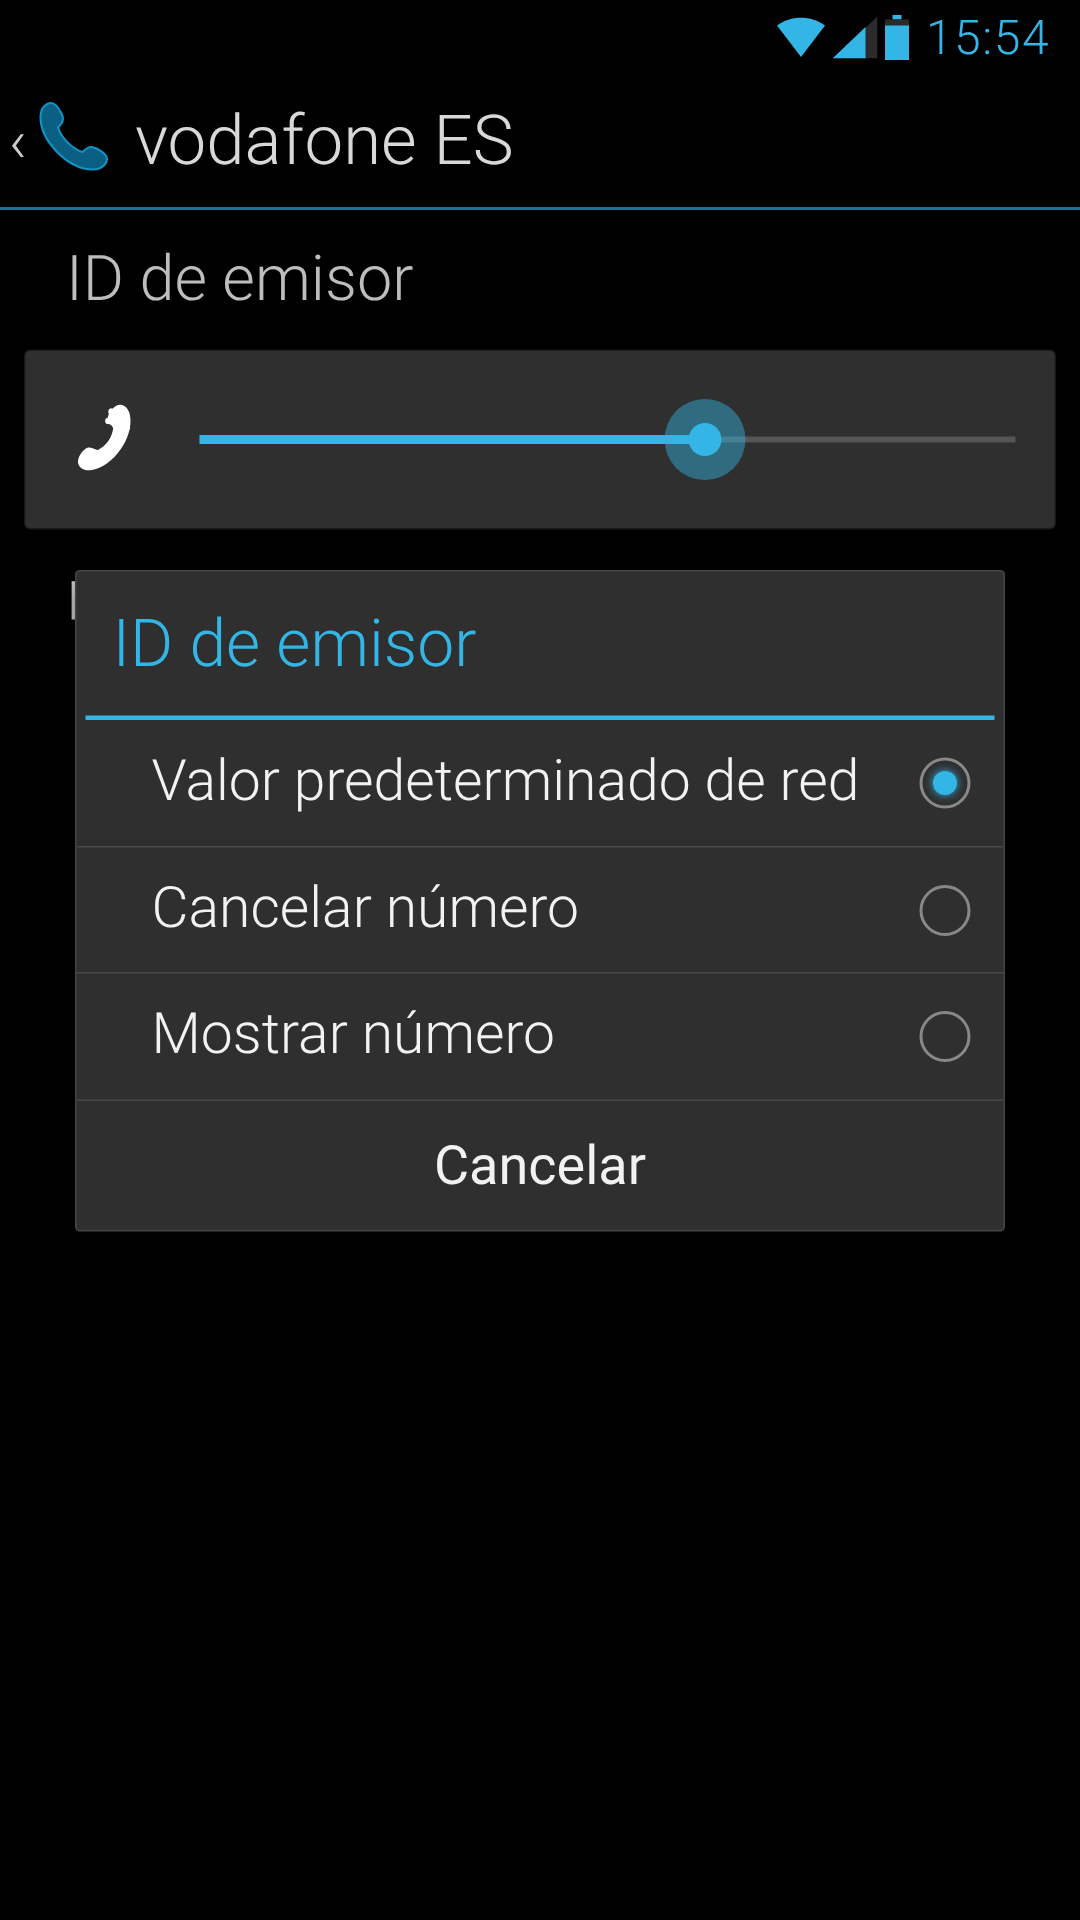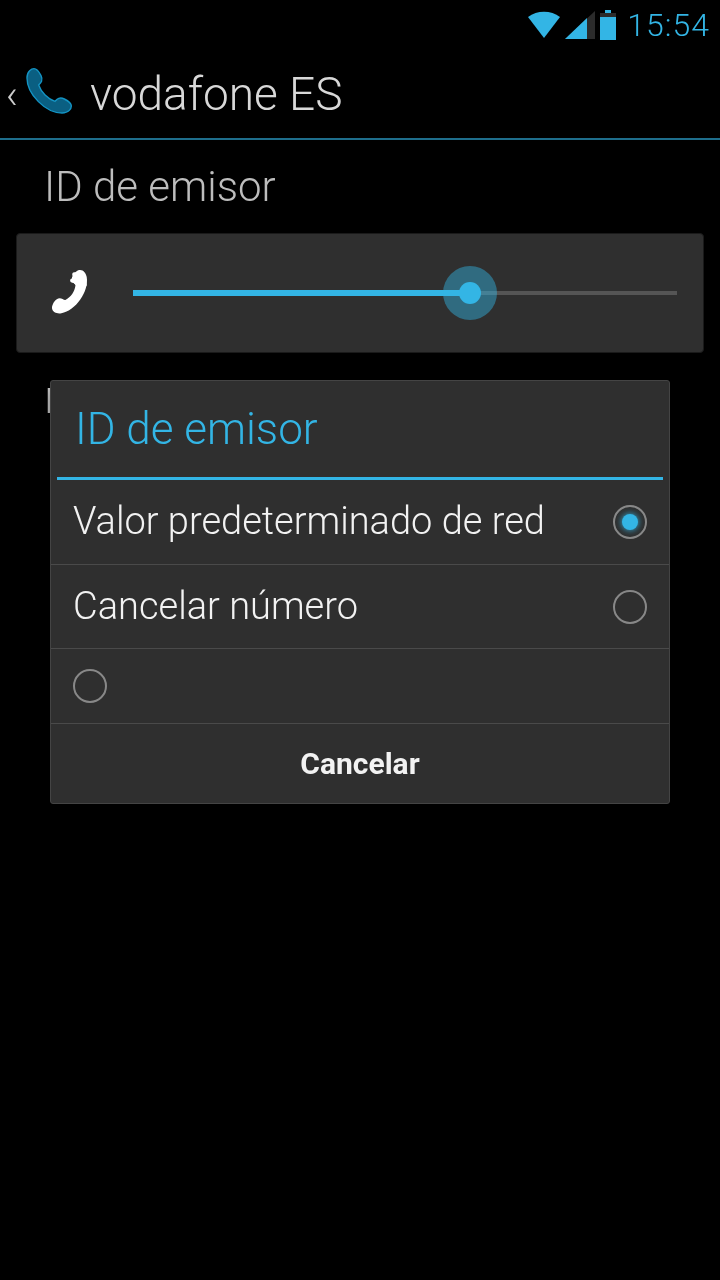--- a/index.html
+++ b/index.html
@@ -12,21 +12,21 @@
     overflow: hidden;
     position: relative;
   }
 
   
   .status-bar {
     height: 50px;
     display: flex;
     justify-content: flex-end;
     align-items: center;
-    padding: 0 10px;
+    padding: 0 20px;
     color: #33b5e5;
     font-size: 32px;
     gap: 4px;
   }
   .status-bar .clock { font-weight: 300; letter-spacing: 1px; margin-left: 6px; }
   .status-bar svg { display: block; }
 
   
   .action-bar {
     height: 90px;
@@ -152,20 +152,21 @@
     padding: 20px 22px;
     border-bottom: 1px solid #4a4a4a;
   }
   .option:last-of-type { border-bottom: 1px solid #4a4a4a; }
   .option .label {
     color: #f2f2f2;
     font-size: 38px;
     font-weight: 300;
     line-height: 1.15;
     max-width: 480px;
+    margin-left: 28px;
   }
   .radio {
     width: 34px;
     height: 34px;
     border: 2px solid #888;
     border-radius: 50%;
     flex: 0 0 auto;
     display: flex;
     align-items: center;
     justify-content: center;
@@ -174,22 +175,22 @@
     content: "";
     width: 16px;
     height: 16px;
     background: #33b5e5;
     border-radius: 50%;
     box-shadow: 0 0 6px #33b5e5;
   }
   .dialog-button {
     text-align: center;
     color: #f2f2f2;
-    font-size: 30px;
-    font-weight: 700;
+    font-size: 36px;
+    font-weight: 400;
     padding: 22px 0;
   }
 </style>
 </head>
 <body>
 
 <div class="status-bar">
   <span>
     <svg width="34" height="28" viewBox="0 0 34 28">
       <path d="M17 27 L33 6 C24 -1 10 -1 1 6 Z" fill="#33b5e5"></path>
@@ -250,17 +251,18 @@
 
   <div class="option">
     <div class="label">Valor predeterminado de red</div>
     <div class="radio selected"></div>
   </div>
   <div class="option">
     <div class="label">Cancelar número</div>
     <div class="radio"></div>
   </div>
   <div class="option">
+    <div class="label">Mostrar número</div>
     <div class="radio"></div>
   </div>
 
   <div class="dialog-button">Cancelar</div>
 </div>
 
 </body></html>

